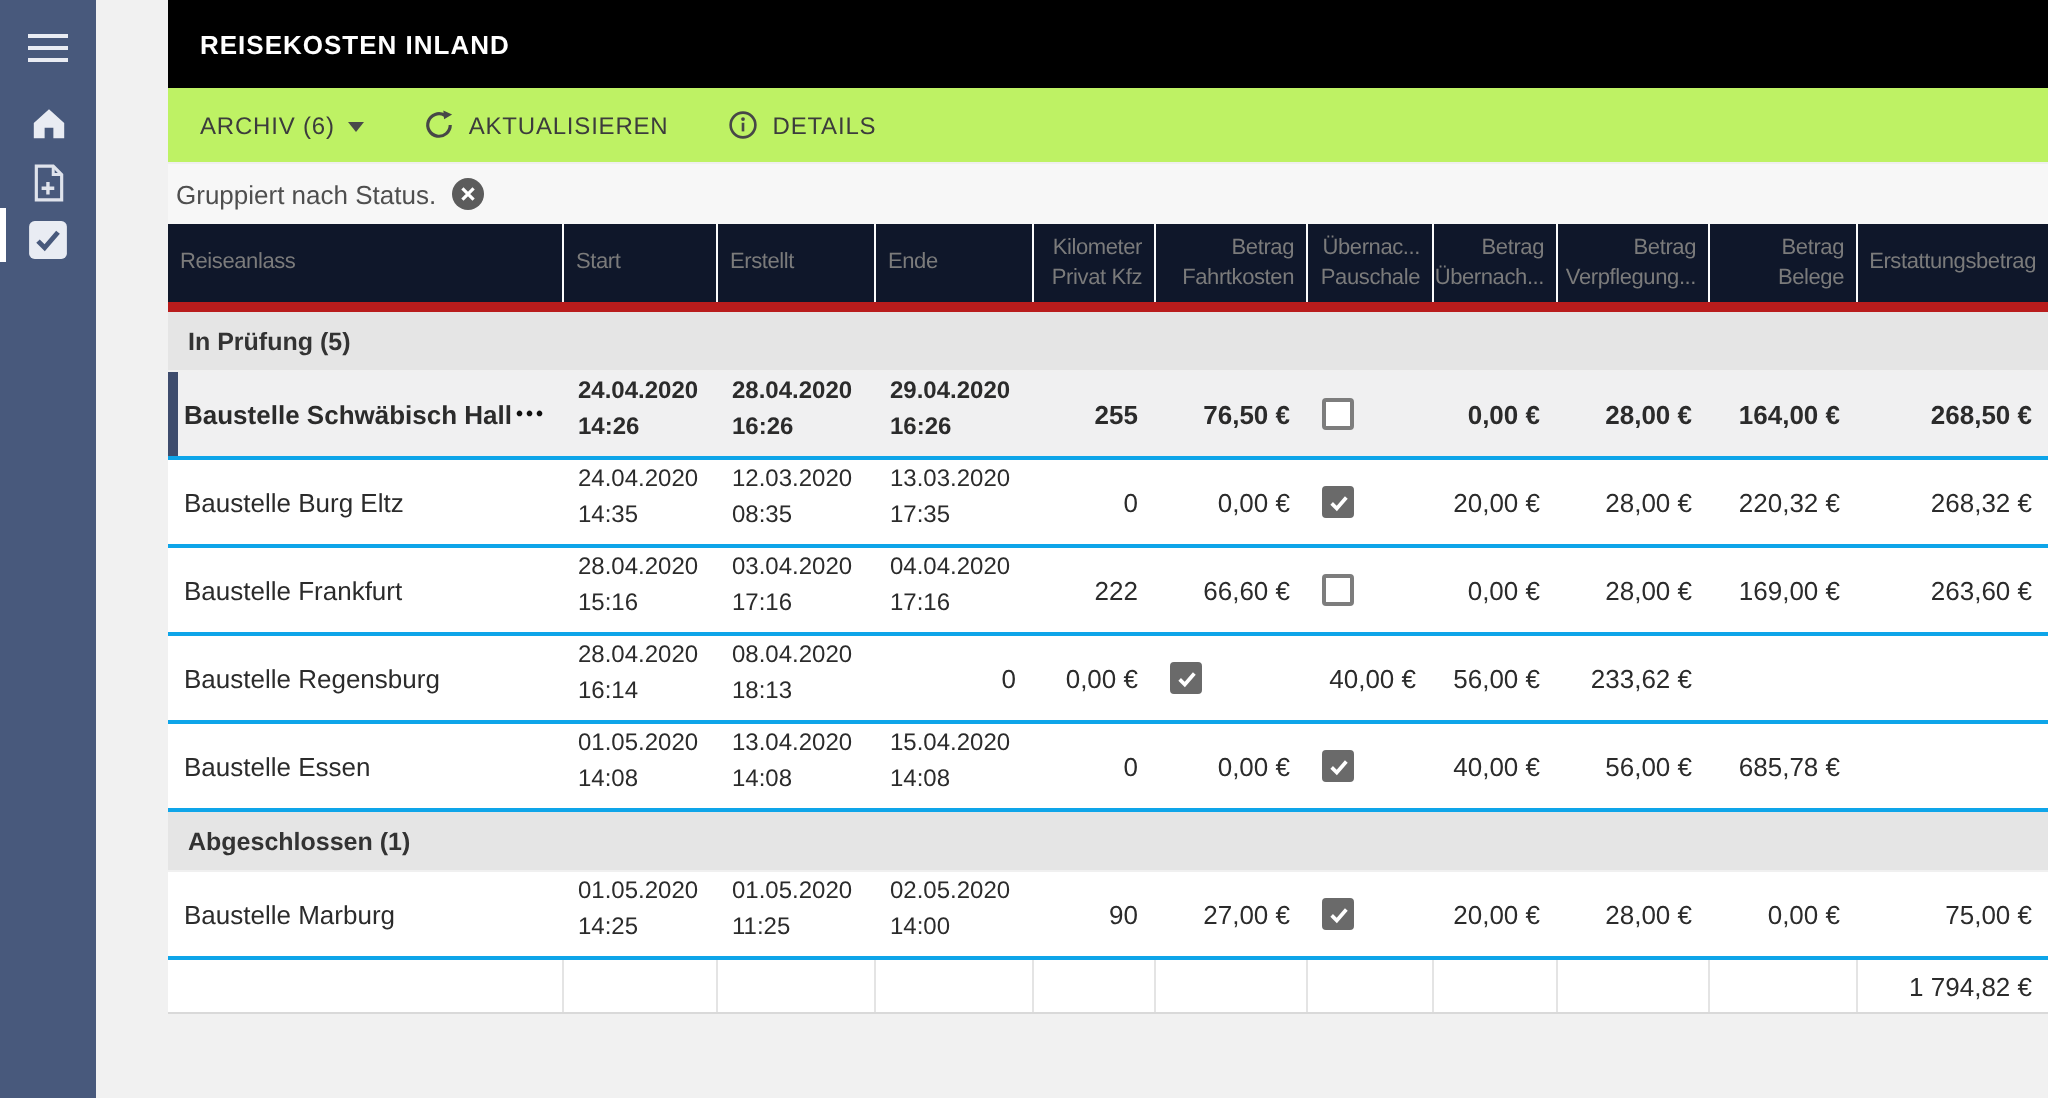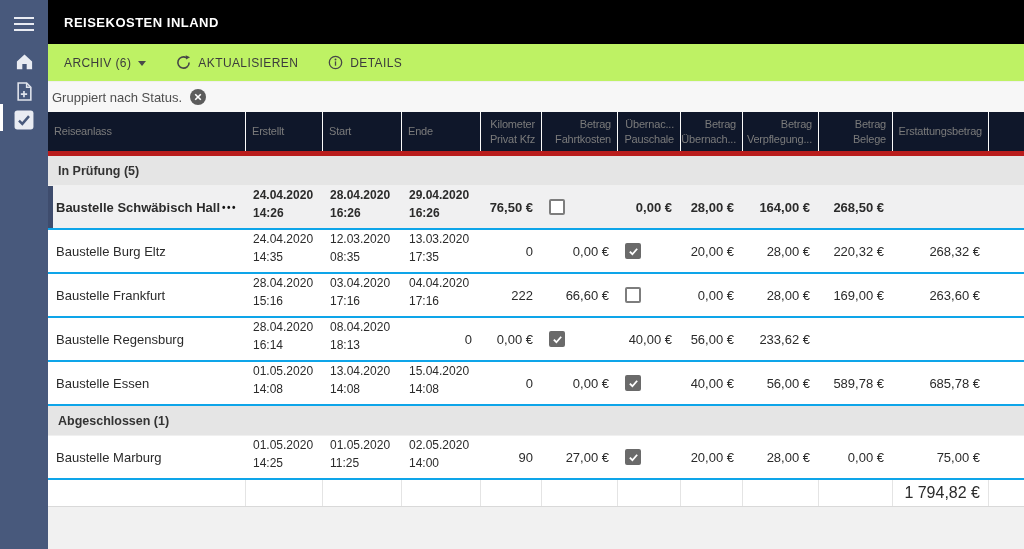--- a/index.html
+++ b/index.html
@@ -1,18 +1,18 @@
 <!DOCTYPE html>
 <html><head>
 <meta charset="utf-8">
 <style>
   * { box-sizing: border-box; margin: 0; padding: 0; }
   html,body { width:1024px; height:549px; overflow:hidden; }
   body { font-family:"Liberation Sans", sans-serif; background:#f1f1f1; }
-  .app { display:flex; width:1024px; height:549px; }
+  .app { display:flex; width:1024px; height:549px;gap:36px; }
 
   
   .sidebar { width:48px; flex:none; background:#48597c; position:relative;
              display:flex; flex-direction:column; align-items:center; }
   .hamburger { margin-top:15px; width:24px; height:18px; background:none; border:none;
                display:flex; flex-direction:column; justify-content:center; gap:4px; cursor:pointer; }
   .hamburger span { display:block; height:2px; width:20px; background:#e9ecf3; margin:0 auto; }
   .side-nav { margin-top:17px; display:flex; flex-direction:column; gap:5px; align-items:center; }
   .side-btn { width:24px; height:24px; background:none; border:none; display:flex;
               align-items:center; justify-content:center; cursor:pointer; }
@@ -57,21 +57,21 @@
                font-size:12px; line-height:1.5; padding-right:2px; }
   .cell.name { justify-content:space-between; overflow:visible; }
   .menu-btn { background:none; border:none; font-size:10px; font-weight:bold; letter-spacing:1.5px;
               color:#111111; cursor:pointer; padding:2px; }
   .checkbox { width:16px; height:16px; border:2px solid #7d7d7d; border-radius:2px;
               background:#ffffff; cursor:pointer; display:flex; align-items:center; justify-content:center; }
   .checkbox.checked { background:#6a6a6a; border-color:#6a6a6a; }
 
   .footer-row { height:27px; background:#ffffff; border-bottom:1px solid #d9d9d9; }
   .fcell { border-left:1px solid #e4e4e4; display:flex; align-items:center; justify-content:flex-end;
-           padding:0 8px; font-size:16px; color:#2b2b2b; white-space:nowrap; }
+           padding:0 8px; font-size:13px; color:#2b2b2b; white-space:nowrap; }
   .fcell:first-child { border-left:none; }
 </style>
 </head>
 <body>
 
 <div class="app">
 
   <aside class="sidebar">
     <button class="hamburger">
       <span></span>
@@ -135,22 +135,22 @@
         <svg width="16" height="16" viewBox="0 0 16 16">
           <circle cx="8" cy="8" r="8" fill="#5c5c5c"></circle>
           <path d="M5.2 5.2 L10.8 10.8 M10.8 5.2 L5.2 10.8" stroke="#ffffff" stroke-width="1.6"></path>
         </svg>
       </button>
     </div>
 
     <div class="table" id="table">
         <div class="row thead">
           <div class="th">Reiseanlass</div>
+          <div class="th">Start</div>
           <div class="th">Erstellt</div>
-          <div class="th">Start</div>
           <div class="th">Ende</div>
           <div class="th right">Kilometer Privat Kfz</div>
           <div class="th right">Betrag Fahrtkosten</div>
           <div class="th right">Übernac... Pauschale</div>
           <div class="th right">Betrag Übernach...</div>
           <div class="th right">Betrag Verpflegung...</div>
           <div class="th right">Betrag Belege</div>
           <div class="th right">Erstattungsbetrag</div>
           <div class="th"></div>
         </div>
@@ -167,20 +167,21 @@
             <span>14:26</span>
           </div>
           <div class="cell date">
             <span>28.04.2020</span>
             <span>16:26</span>
           </div>
           <div class="cell date">
             <span>29.04.2020</span>
             <span>16:26</span>
           </div>
+          <div class="cell right">255</div>
           <div class="cell right">76,50 €</div>
           <div class="cell">
             <div class="checkbox"></div>
           </div>
           <div class="cell right">0,00 €</div>
           <div class="cell right">28,00 €</div>
           <div class="cell right">164,00 €</div>
           <div class="cell right">268,50 €</div>
           <div class="cell"></div>
         </div>
@@ -288,21 +289,20 @@
           <div class="cell right">0,00 €</div>
           <div class="cell">
             <div class="checkbox checked">
               <svg width="11" height="11" viewBox="0 0 12 12">
                 <polyline points="2,6.2 4.8,9 10,3" fill="none" stroke="#ffffff" stroke-width="2"></polyline>
               </svg>
             </div>
           </div>
           <div class="cell right">40,00 €</div>
           <div class="cell right">56,00 €</div>
-          <div class="cell right">589,78 €</div>
           <div class="cell right">685,78 €</div>
           <div class="cell"></div>
         </div>
         <div class="group-row">
           <span>Abgeschlossen (1)</span>
         </div>
         <div class="row data-row">
           <div class="cell name">
             <span>Baustelle Marburg</span>
           </div>

